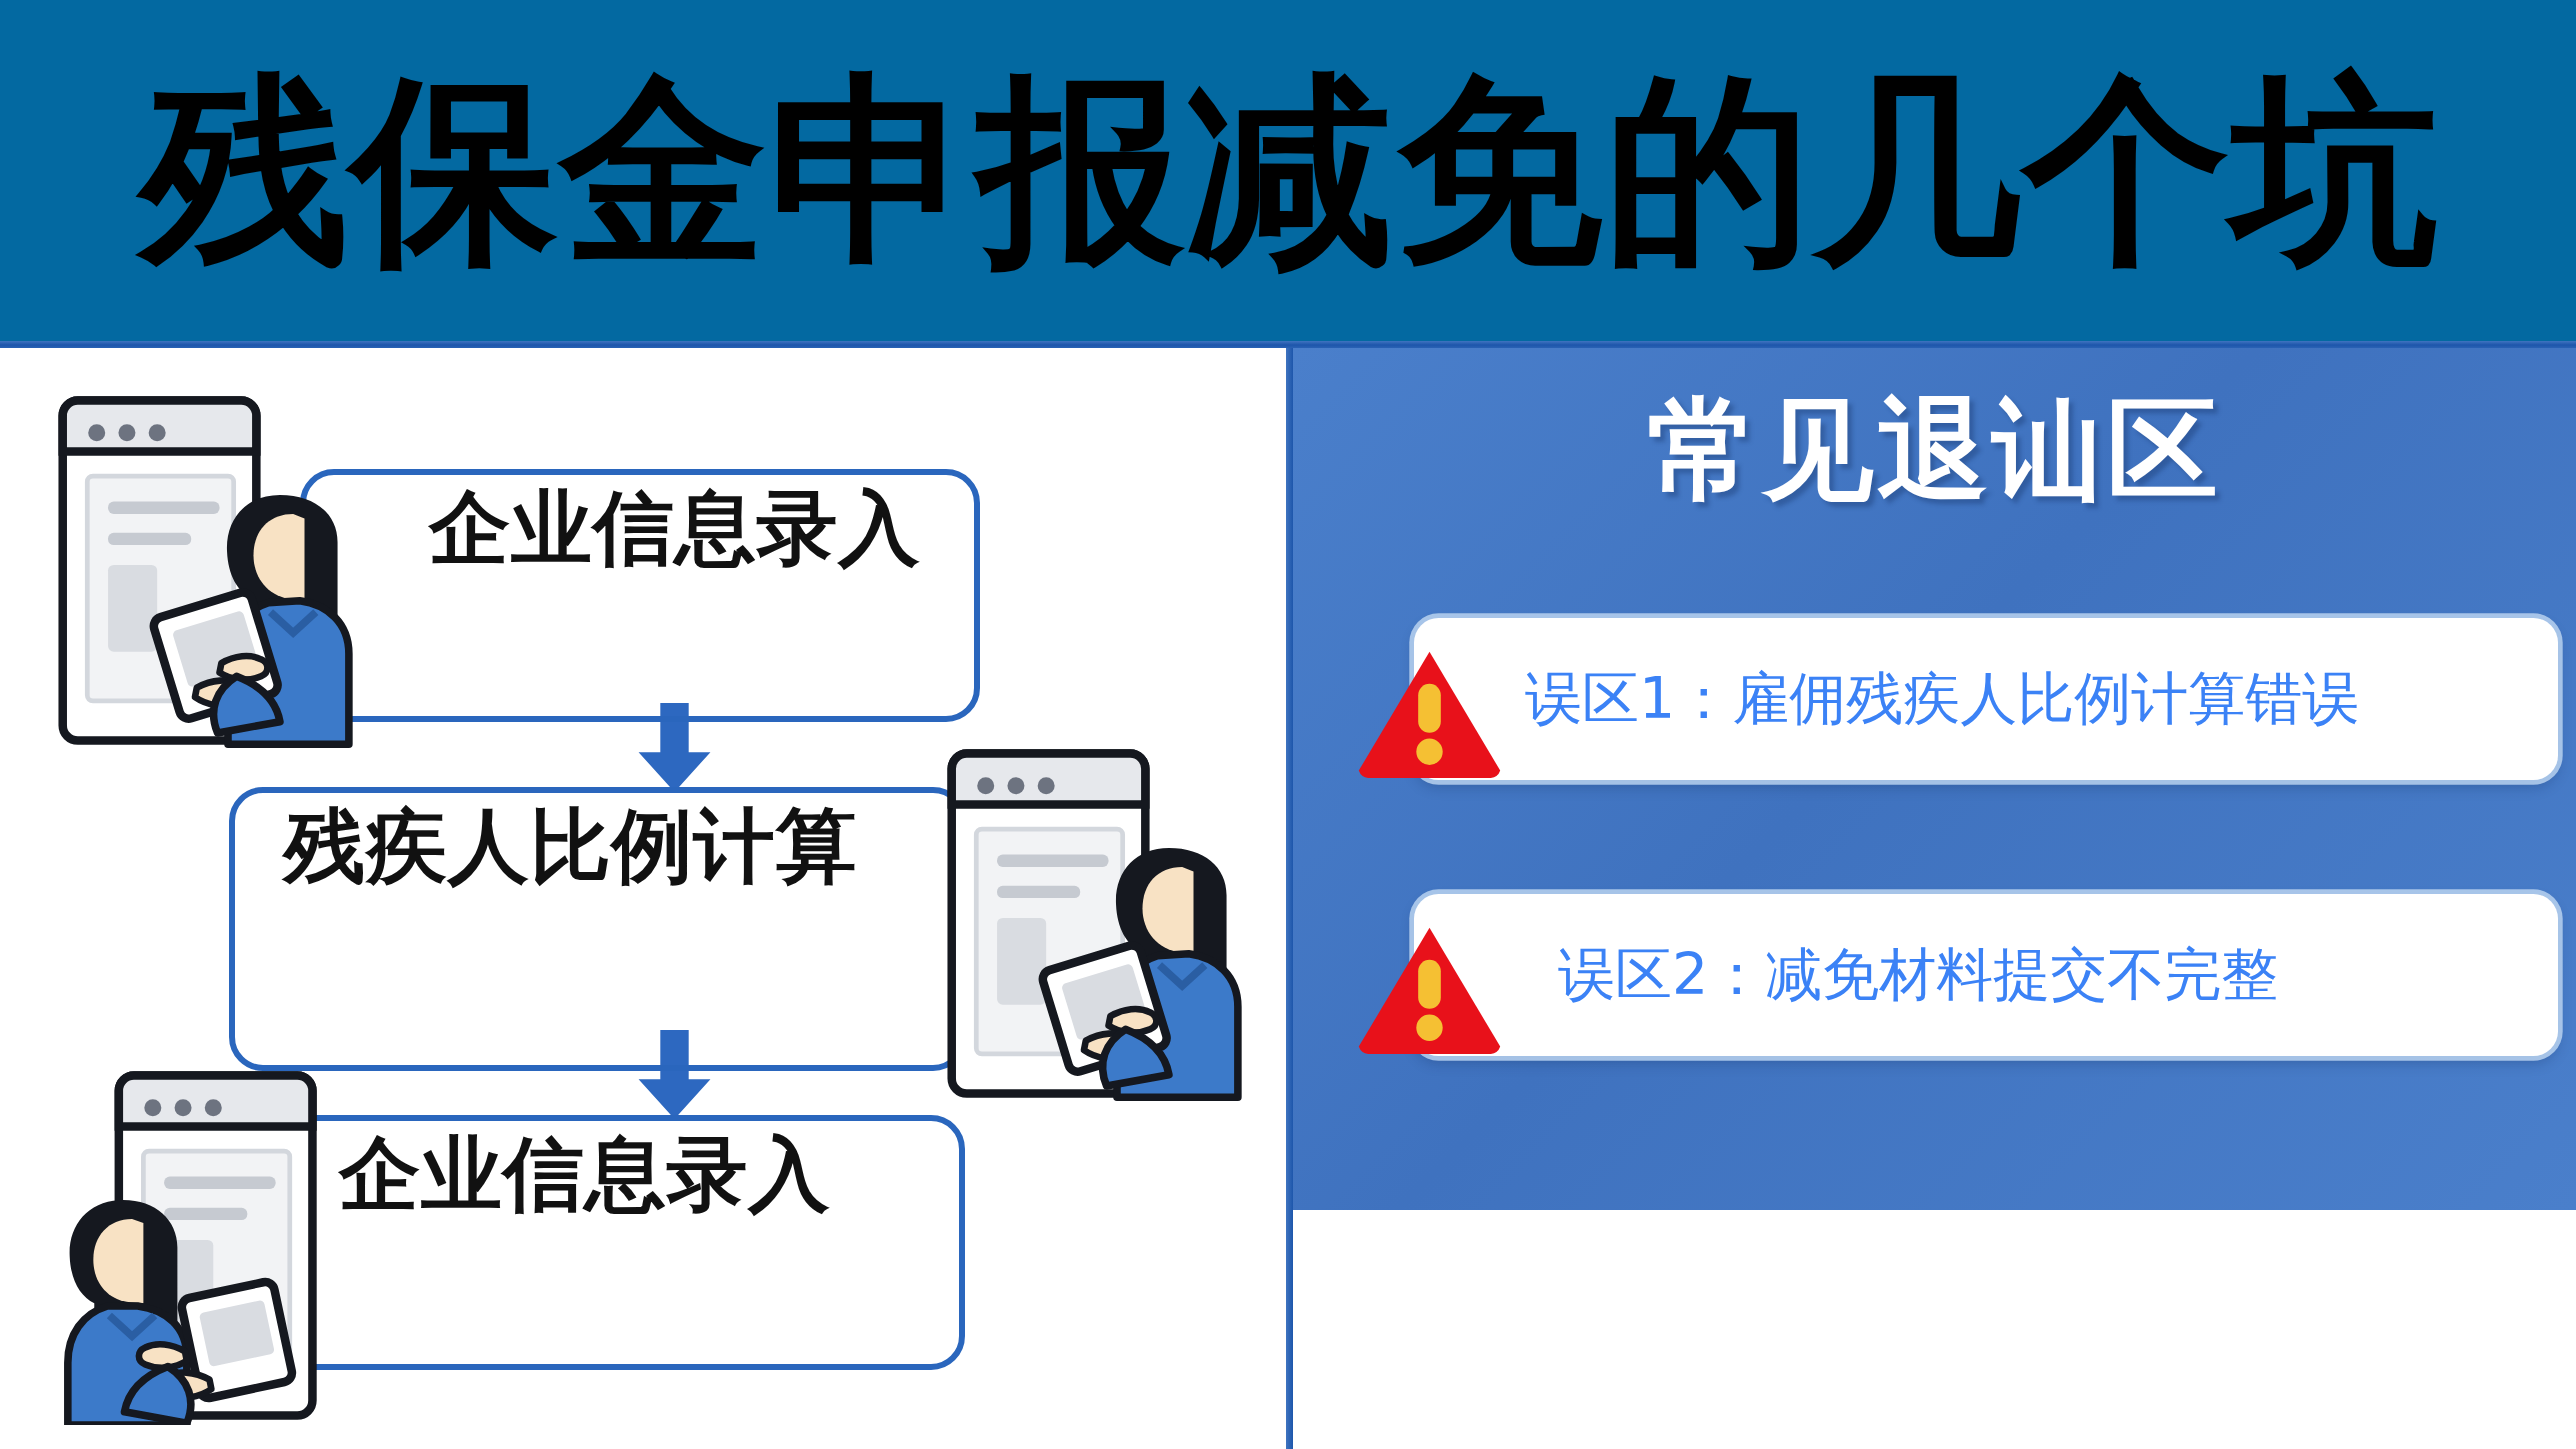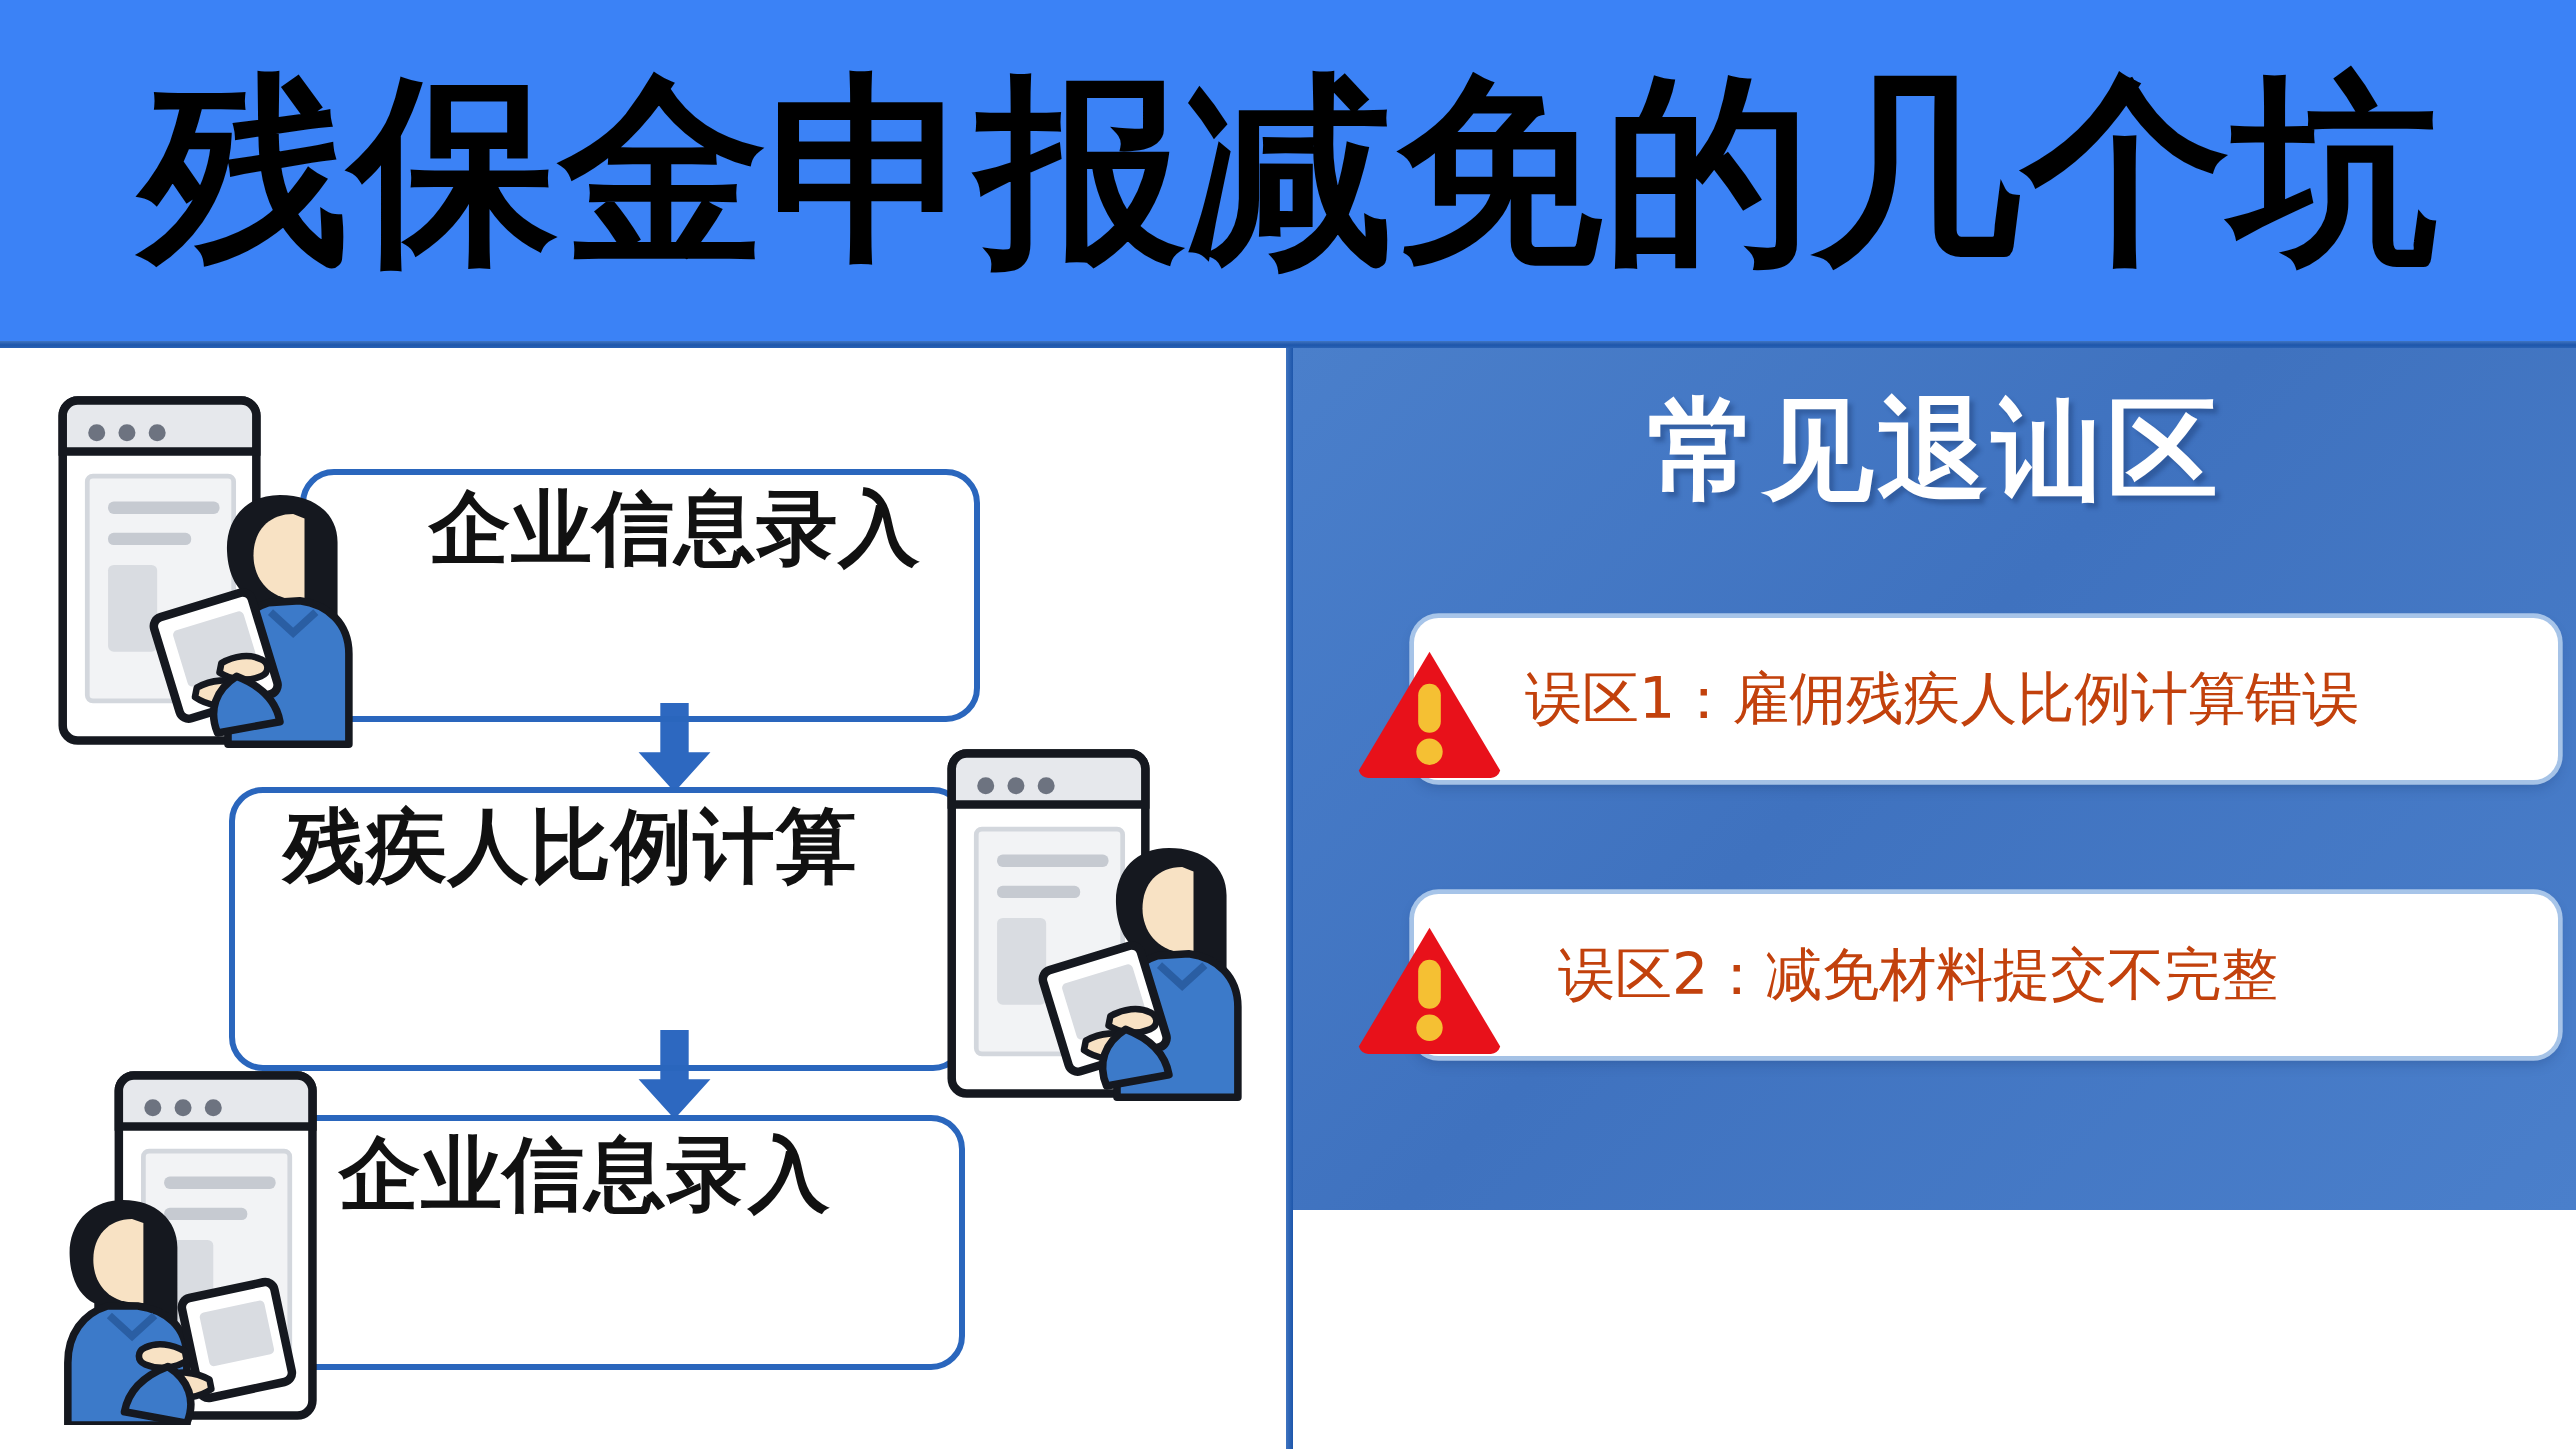--- a/index.html
+++ b/index.html
@@ -7,21 +7,21 @@
   body {
     font-family:"Liberation Sans","DejaVu Sans",sans-serif;
     background:#ffffff;
     overflow:hidden;
     position:relative;
   }
 
   
   #title-bar{
     position:absolute; left:0; top:0; width:2576px; height:343px;
-    background:#3b82f6;
+    background:#0369a1;
     display:flex; align-items:center; justify-content:center;padding-left:6px;
   }
   #title-text{
     font-size:203px;
     font-weight:bold;
     color:#000000;
     letter-spacing:1.9px;
     line-height:1;
     white-space:nowrap;
     transform:scaleX(1.02);
@@ -93,21 +93,21 @@
     left:121px;
     width:1144px;
     height:162px;
     background:#ffffff;
     border-radius:24.6px;
     box-shadow:0 0 0 4.7px rgba(185,210,240,.85), 0 6.6px 13.2px rgba(10,35,80,.25);
     display:flex; align-items:center;
   }
   .pitfall-card .pf-text{
     font-size:57px;
-    color:#c2410c;
+    color:#3b82f6;
     white-space:nowrap;
     font-family:"DejaVu Sans","Liberation Sans",sans-serif;
     letter-spacing:0px;
   }
   .warn-icon{
     position:absolute;
     left:-59px;
     top:30px;
     width:149px; height:132px;
     z-index:5;

